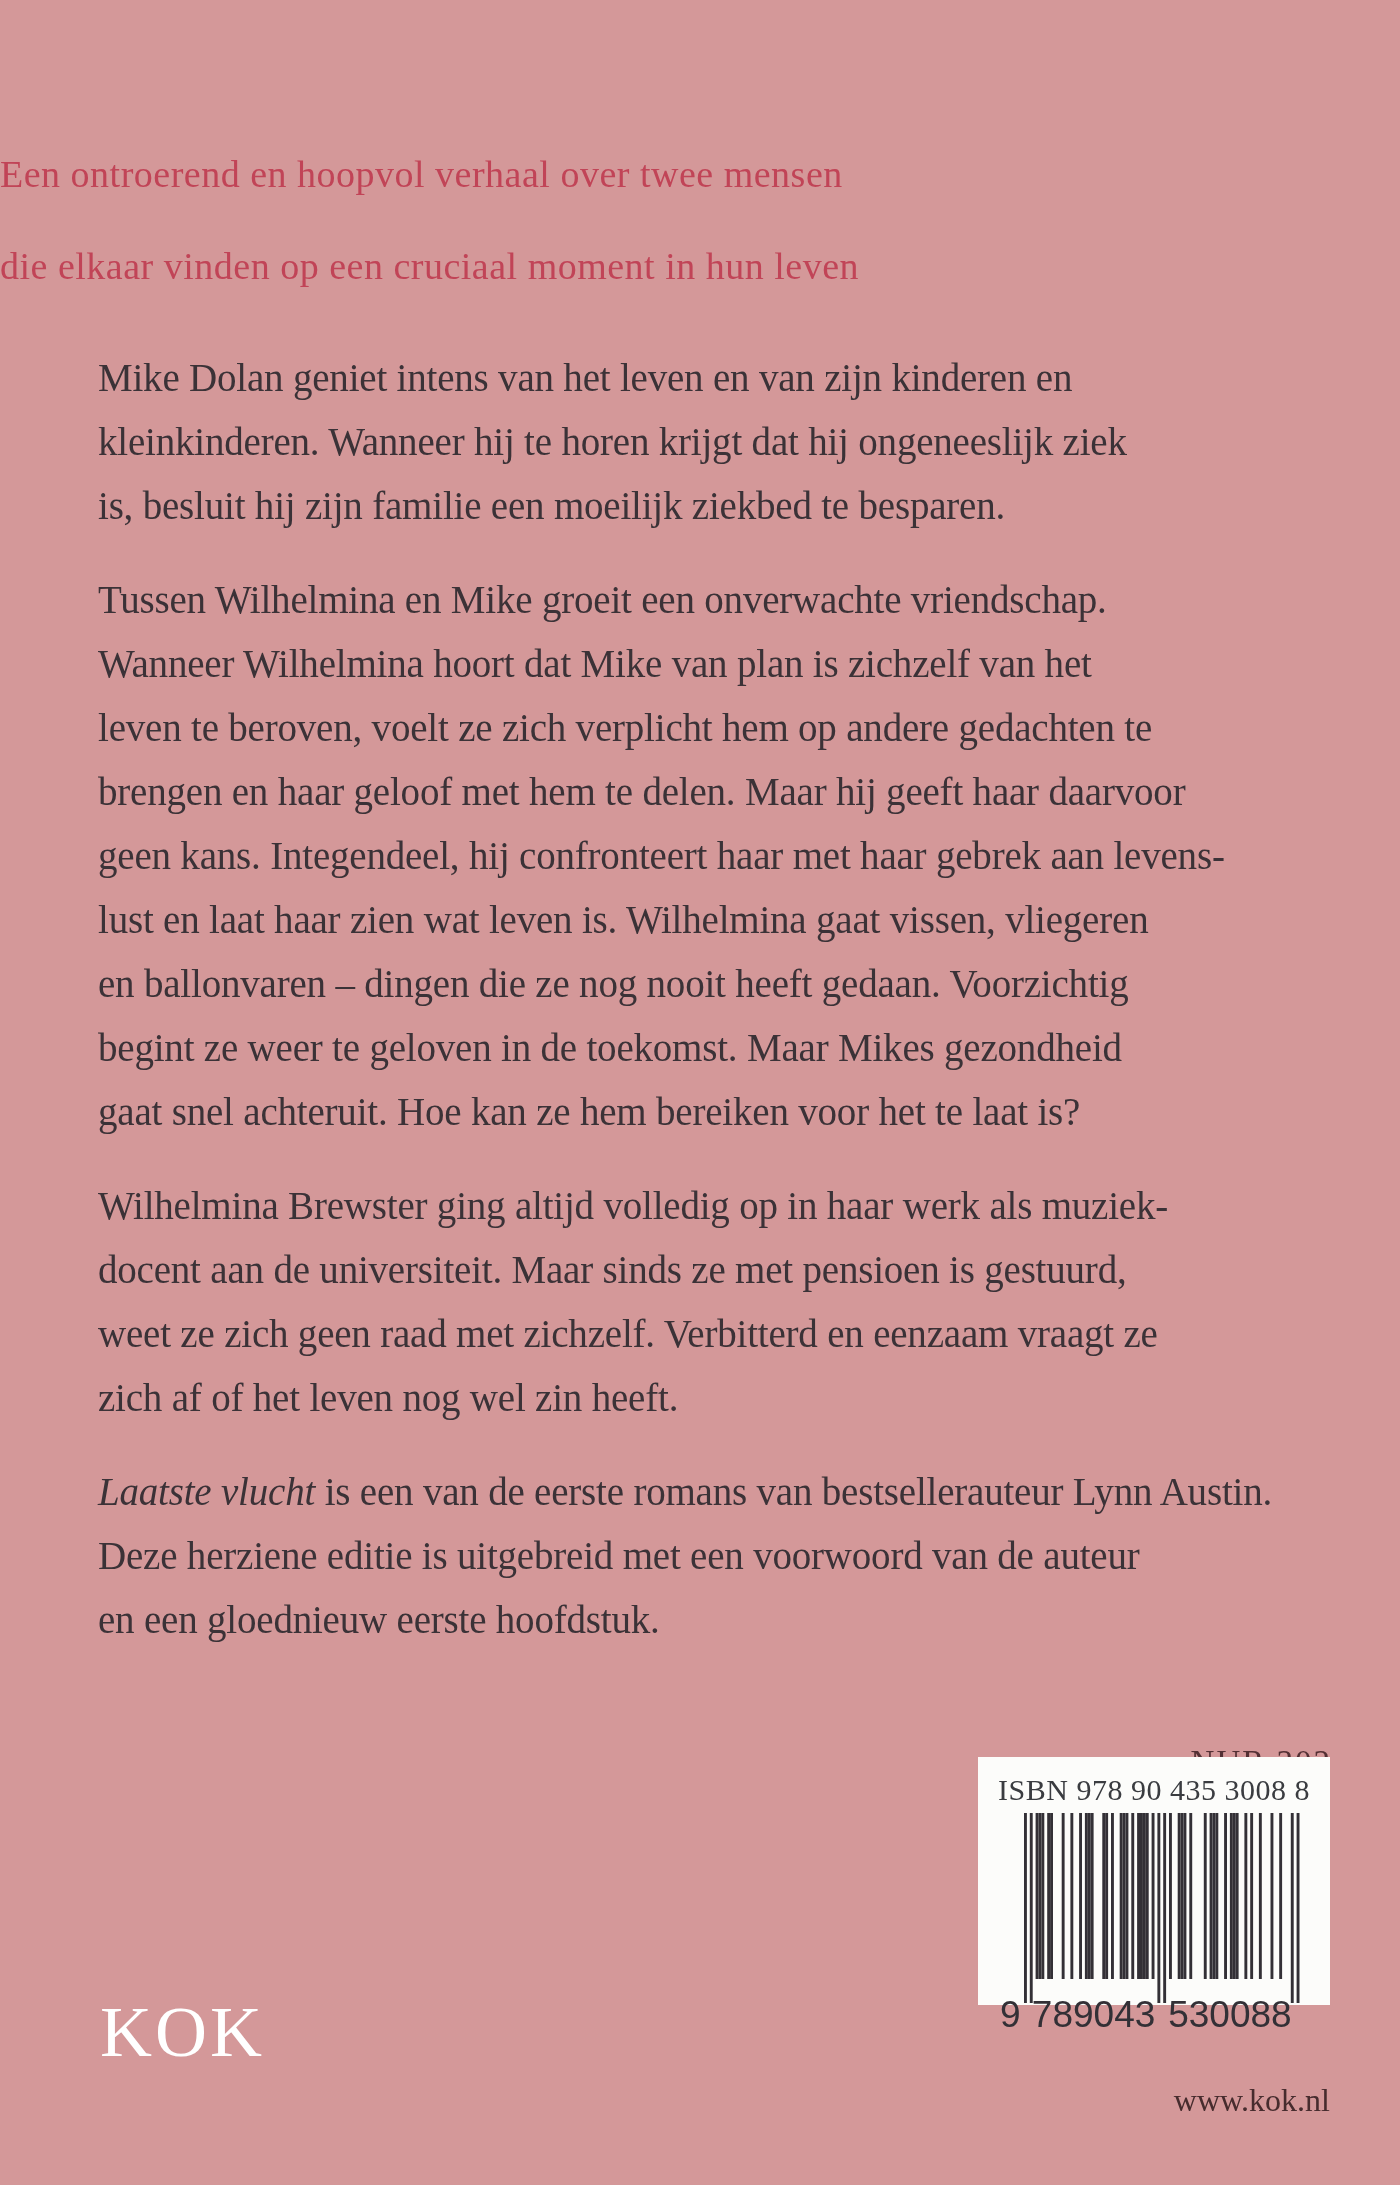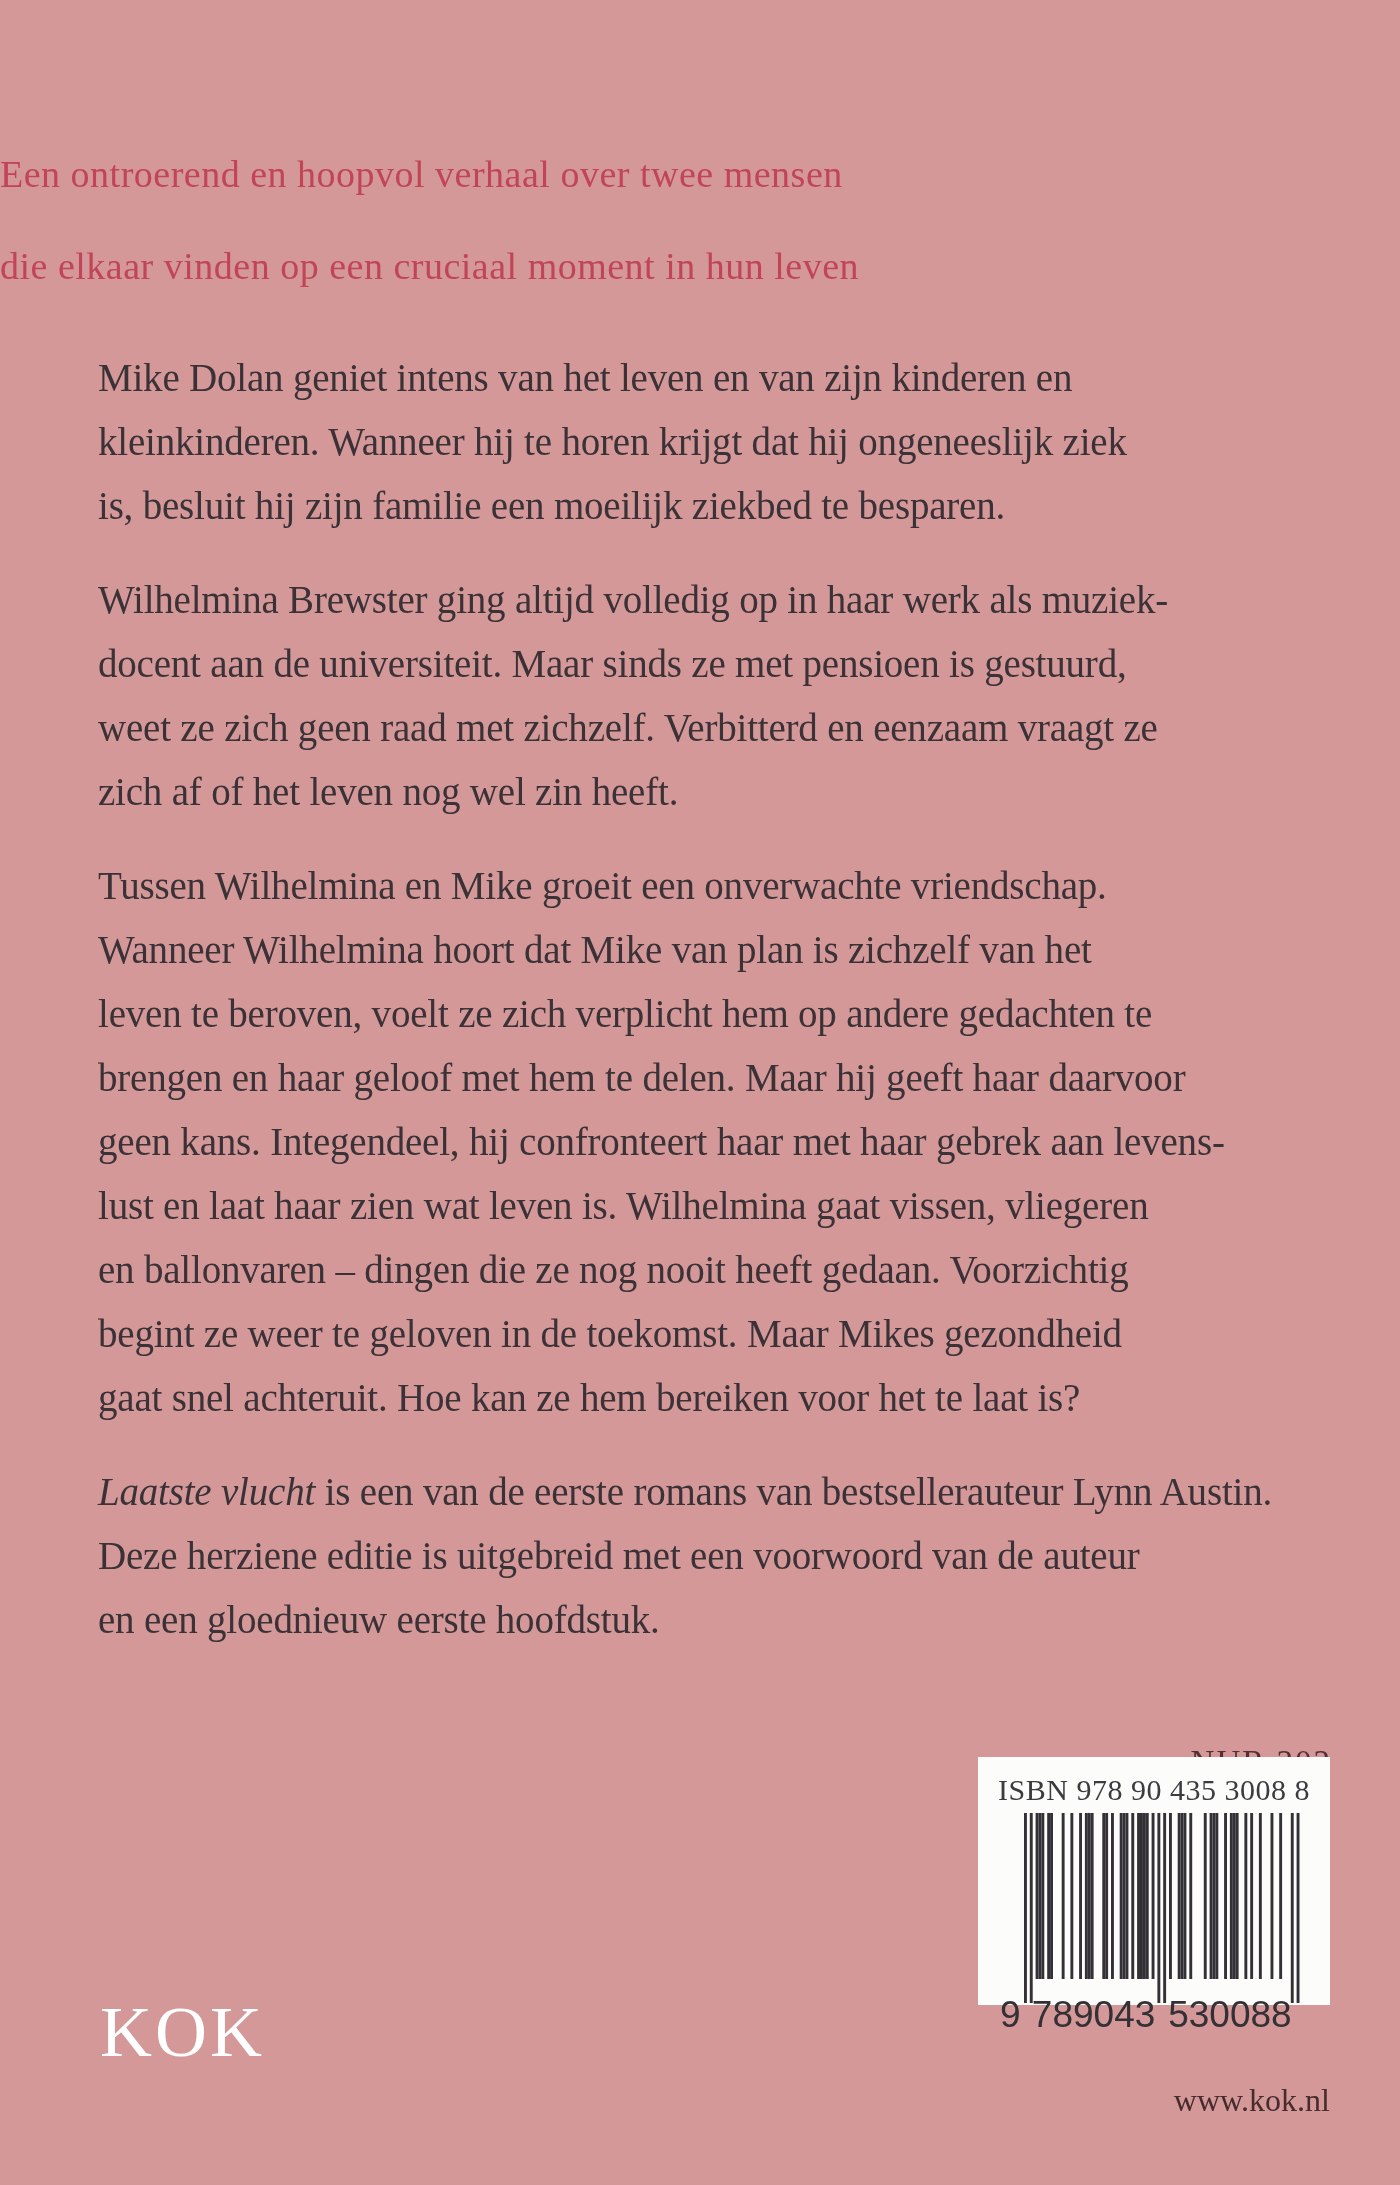--- a/index.html
+++ b/index.html
@@ -88,33 +88,33 @@
 
 <div class="cover" style="background: rgb(212, 152, 153);">
 
   <div class="headline" style="color: rgb(193, 68, 87);">Een ontroerend en hoopvol verhaal over twee mensen
 die elkaar vinden op een cruciaal moment in hun leven</div>
 
   <div class="body-text" style="color: rgb(59, 50, 55);">
     <p class="para">Mike Dolan geniet intens van het leven en van zijn kinderen en
 kleinkinderen. Wanneer hij te horen krijgt dat hij ongeneeslijk ziek
 is, besluit hij zijn familie een moeilijk ziekbed te besparen.</p>
-    <p class="para">Wilhelmina Brewster ging altijd volledig op in haar werk als muziek-
-docent aan de universiteit. Maar sinds ze met pensioen is gestuurd,
-weet ze zich geen raad met zichzelf. Verbitterd en eenzaam vraagt ze
-zich af of het leven nog wel zin heeft.</p>
     <p class="para">Tussen Wilhelmina en Mike groeit een onverwachte vriendschap.
 Wanneer Wilhelmina hoort dat Mike van plan is zichzelf van het
 leven te beroven, voelt ze zich verplicht hem op andere gedachten te
 brengen en haar geloof met hem te delen. Maar hij geeft haar daarvoor
 geen kans. Integendeel, hij confronteert haar met haar gebrek aan levens-
 lust en laat haar zien wat leven is. Wilhelmina gaat vissen, vliegeren
 en ballonvaren – dingen die ze nog nooit heeft gedaan. Voorzichtig
 begint ze weer te geloven in de toekomst. Maar Mikes gezondheid
 gaat snel achteruit. Hoe kan ze hem bereiken voor het te laat is?</p>
+    <p class="para">Wilhelmina Brewster ging altijd volledig op in haar werk als muziek-
+docent aan de universiteit. Maar sinds ze met pensioen is gestuurd,
+weet ze zich geen raad met zichzelf. Verbitterd en eenzaam vraagt ze
+zich af of het leven nog wel zin heeft.</p>
     <p class="para"><em>Laatste vlucht</em><span> is een van de eerste romans van bestsellerauteur Lynn Austin.
 Deze herziene editie is uitgebreid met een voorwoord van de auteur
 en een gloednieuw eerste hoofdstuk.</span></p>
   </div>
 
   <div class="nur" style="color: rgb(84, 48, 52);">NUR 302</div>
 
   <div class="isbn-box">
     <div class="isbn-label">ISBN 978 90 435 3008 8</div>
     <div class="barcode" id="barcode"><svg xmlns="http://www.w3.org/2000/svg" width="311.5" height="222" viewBox="0 0 311.5 222">

